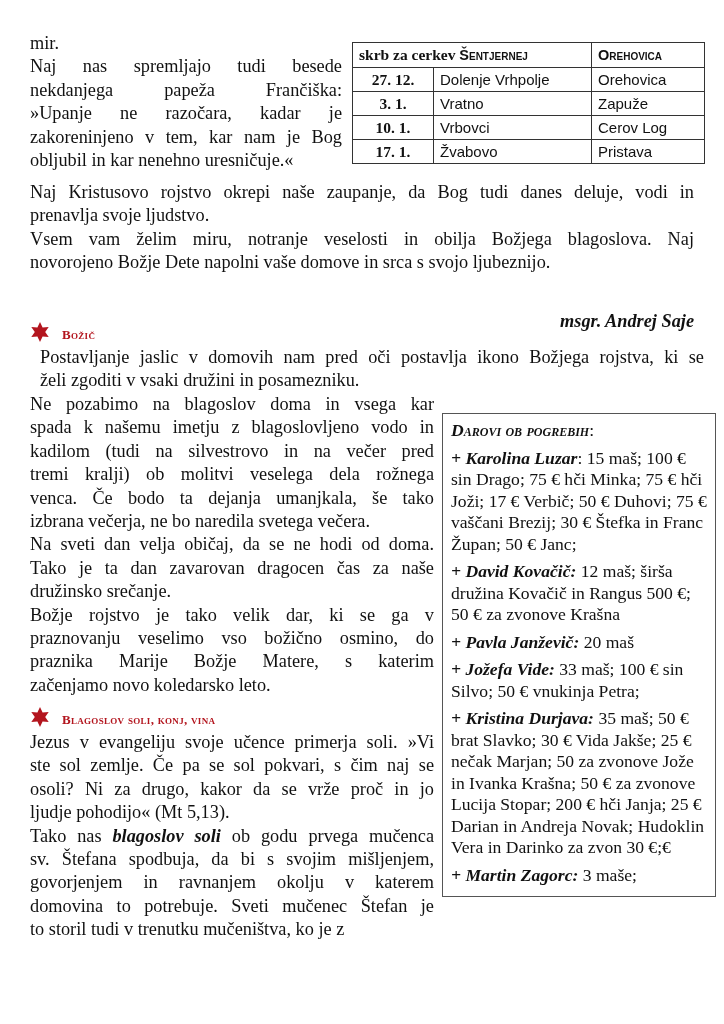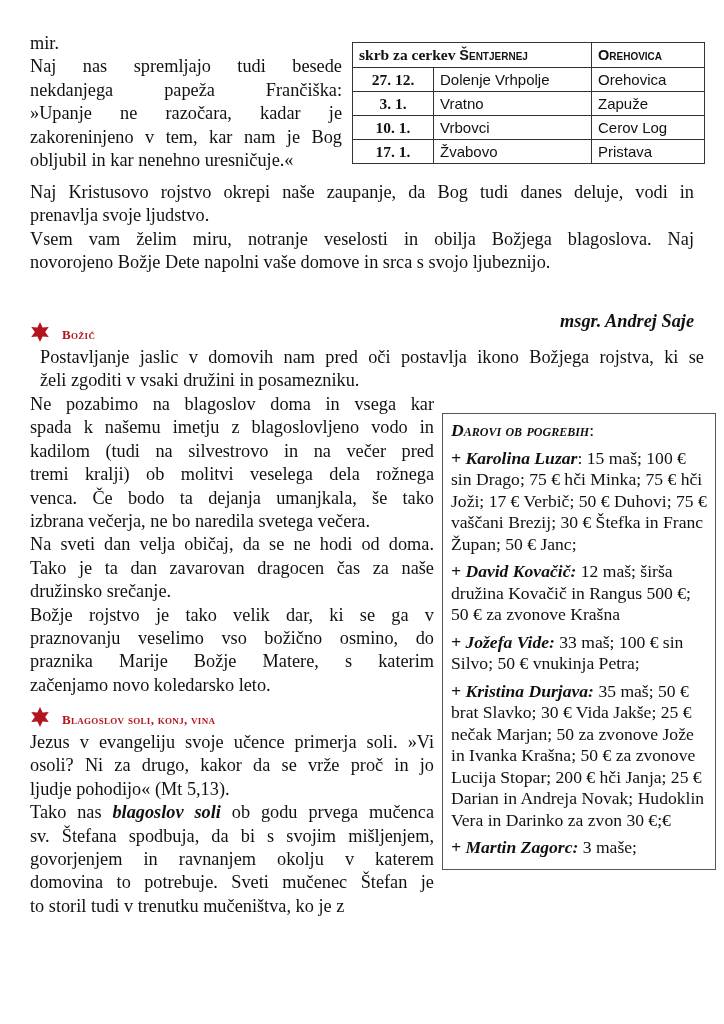--- a/index.html
+++ b/index.html
@@ -117,20 +117,21 @@
 </div>
 
 <div class="abs heading red" style="left:30px; top:707px;">
   <svg class="star" viewBox="0 0 20 20">
     <polygon points="10,0 12.6,5.5 18.7,5 15.2,10 18.7,15 12.6,14.5 10,20 7.4,14.5 1.3,15 4.8,10 1.3,5 7.4,5.5" fill="#b3151e"></polygon>
   </svg><span class="sc">Blagoslov soli, konj, vina</span>
 </div>
 
 <div class="abs" style="left:30px; top:731px; width:404px;">
   <span class="jline">Jezus v evangeliju svoje učence primerja soli. »Vi</span>
+  <span class="jline">ste sol zemlje. Če pa se sol pokvari, s čim naj se</span>
   <span class="jline">osoli? Ni za drugo, kakor da se vrže proč in jo</span>
   <span class="line">ljudje pohodijo« (Mt 5,13).</span>
   <span class="jline">
     <span>Tako nas </span><span class="bi">blagoslov soli</span><span> ob godu prvega mučenca</span>
   </span>
   <span class="jline">sv. Štefana spodbuja, da bi s svojim mišljenjem,</span>
   <span class="jline">govorjenjem in ravnanjem okolju v katerem</span>
   <span class="jline">domovina to potrebuje. Sveti mučenec Štefan je</span>
   <span class="line">to storil tudi v trenutku mučeništva, ko je z</span>
 </div>
@@ -139,20 +140,23 @@
   <p>
     <span class="title">Darovi ob pogrebih</span><span>:</span>
   </p>
   <p>
     <span class="bi">+ Karolina Luzar</span><span>:</span><span> 15 maš; 100 € sin Drago; 75 € hči Minka; 75 € hči Joži; 17 € Verbič; 50 € Duhovi; 75 € vaščani Brezij; 30 € Štefka in Franc Župan; 50 € Janc;</span>
   </p>
   <p>
     <span class="bi">+ David Kovačič:</span><span> 12 maš; širša družina Kovačič in Rangus 500 €; 50 € za zvonove Krašna</span>
   </p>
   <p>
+    <span class="bi">+ Pavla Janževič:</span><span> 20 maš</span>
+  </p>
+  <p>
     <span class="bi">+ Jožefa Vide:</span><span> 33 maš; 100 € sin Silvo; 50 € vnukinja Petra;</span>
   </p>
   <p>
     <span class="bi">+ Kristina Durjava:</span><span>  35 maš; 50 € brat Slavko; 30 € Vida Jakše; 25 € nečak Marjan; 50 za zvonove Jože in Ivanka Krašna; 50 € za zvonove Lucija Stopar; 200 € hči Janja; 25 € Darian in Andreja Novak; Hudoklin Vera in Darinko za zvon 30 €;€</span>
   </p>
   <p>
     <span class="bi">+ Martin Zagorc:</span><span> 3 maše;</span>
   </p>
 </div>
 

